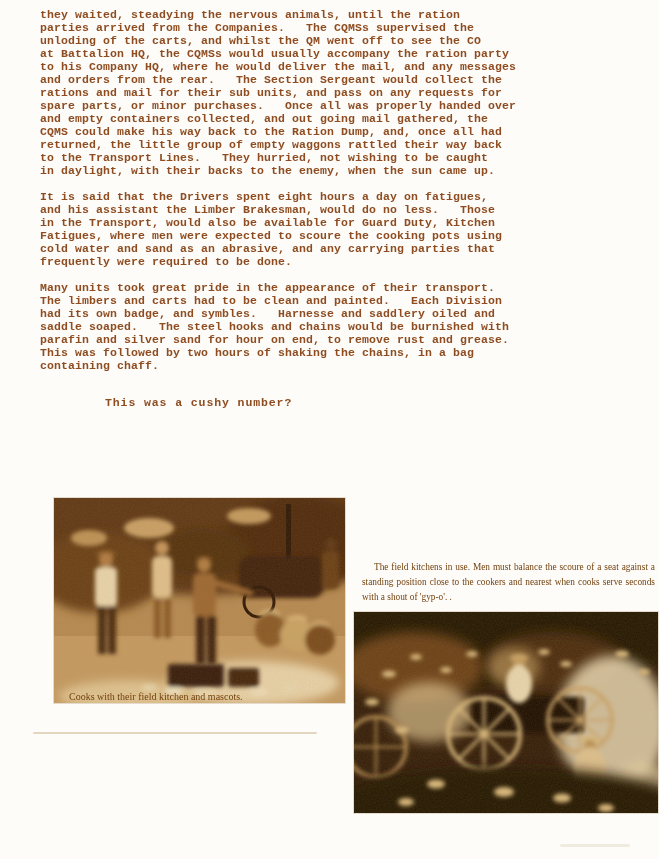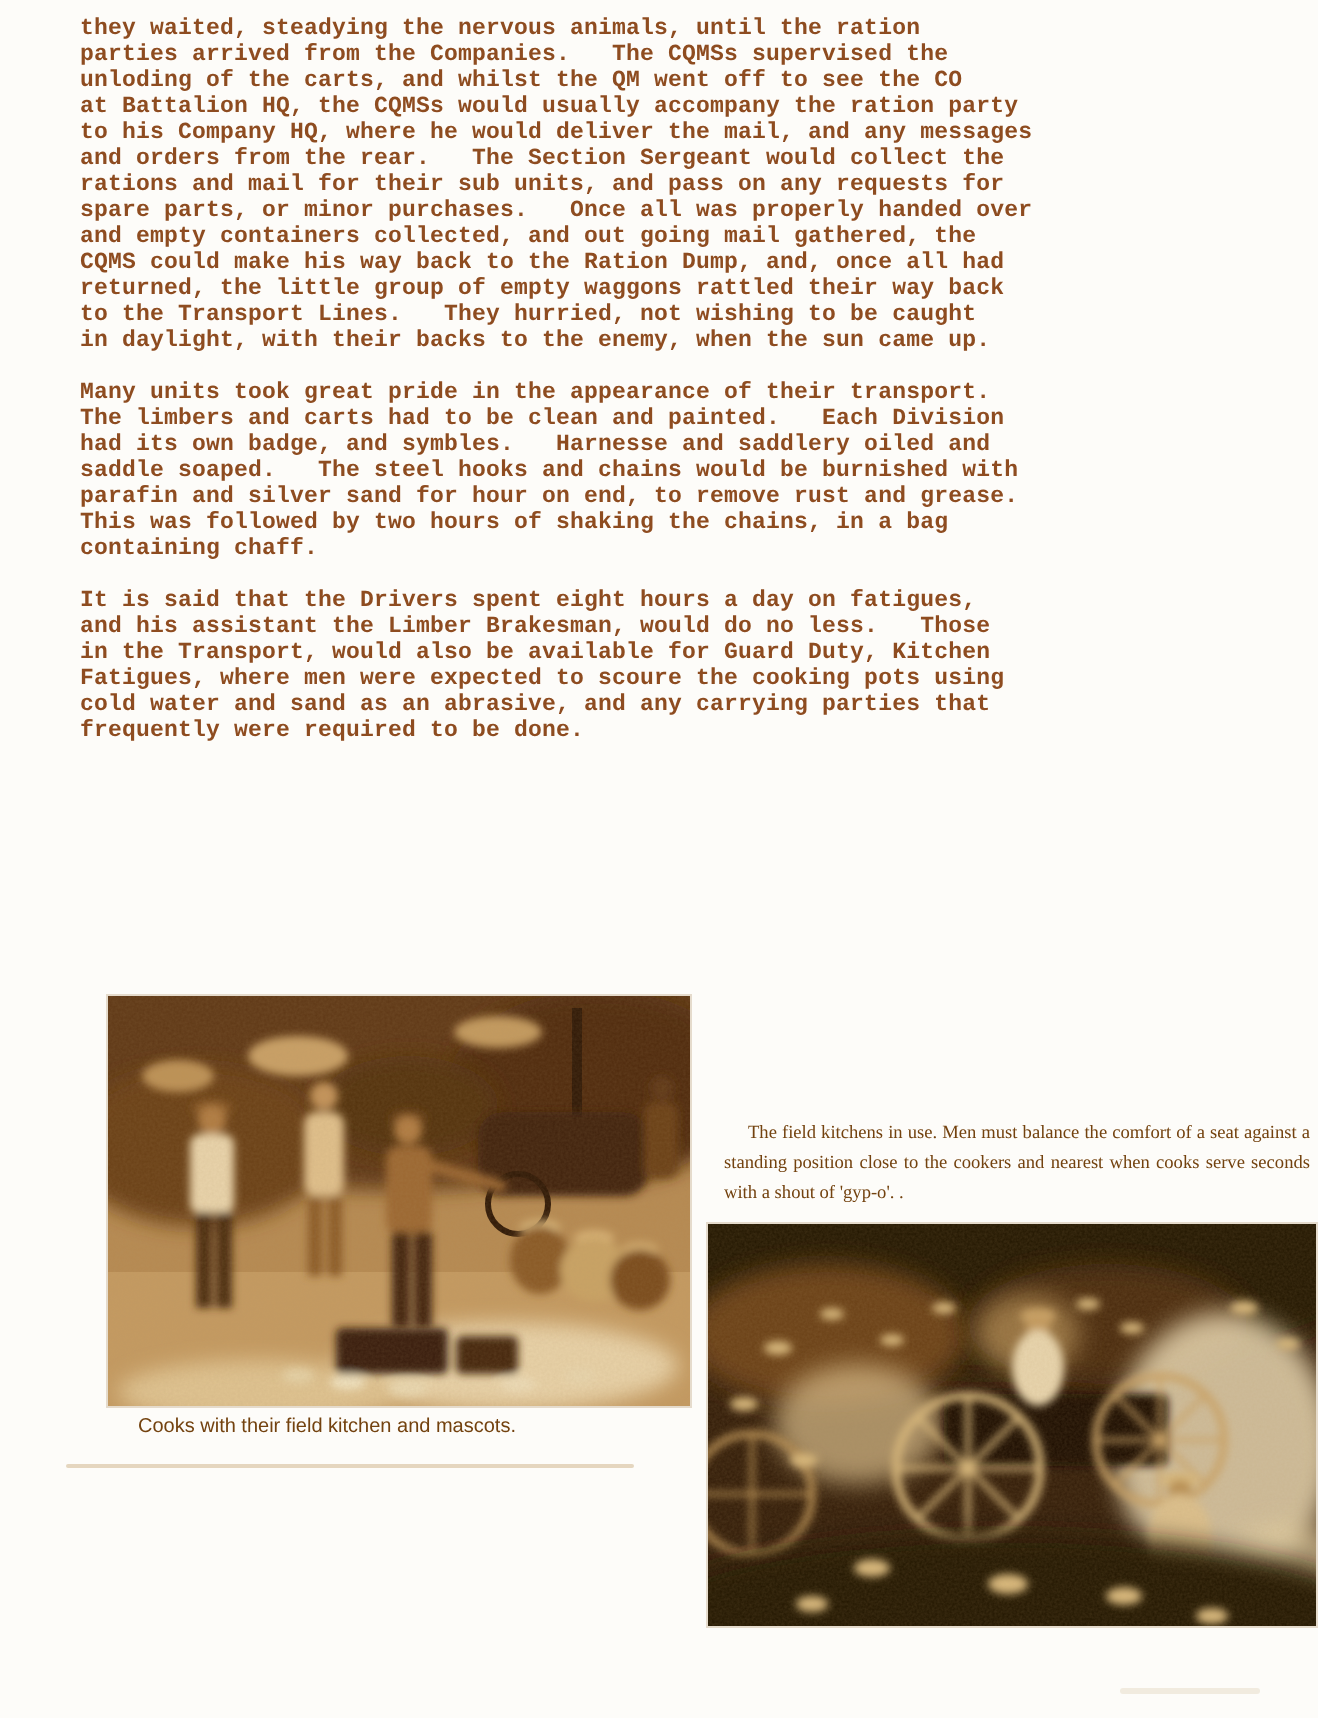--- a/index.html
+++ b/index.html
@@ -18,22 +18,22 @@
     letter-spacing:0.1px;
   }
   .para{white-space:pre;margin:0 0 13px 0;}
   .heading{
     white-space:pre;margin:24px 0 0 65px;
     letter-spacing:0.9px;
   }
   .photo-frame{position:absolute;box-shadow:0 0 0 1px rgba(160,120,70,.25);}
   .photo-frame svg{display:block;}
   .caption-left{
-    position:absolute;left:69px;top:708px;width:270px;
-    font-family:Liberation Sans, sans-serif;
+    position:absolute;left:69px;top:691px;width:270px;
+    font-family:Liberation Serif, serif;
     font-size:10px;color:#73420f;
   }
   .caption-right{
     position:absolute;left:362px;top:560px;width:293px;
     font-family:"Liberation Serif","DejaVu Serif",serif;
     font-size:9.3px;line-height:15px;color:#73420f;
     text-align:justify;text-indent:12px;
   }
   .hrule{
     position:absolute;left:33px;top:732px;width:284px;height:2px;
@@ -57,33 +57,34 @@
 at Battalion HQ, the CQMSs would usually accompany the ration party
 to his Company HQ, where he would deliver the mail, and any messages
 and orders from the rear.   The Section Sergeant would collect the
 rations and mail for their sub units, and pass on any requests for
 spare parts, or minor purchases.   Once all was properly handed over
 and empty containers collected, and out going mail gathered, the
 CQMS could make his way back to the Ration Dump, and, once all had
 returned, the little group of empty waggons rattled their way back
 to the Transport Lines.   They hurried, not wishing to be caught
 in daylight, with their backs to the enemy, when the sun came up.</div>
+    <div class="para">It is said that the Drivers spent eight hours a day on fatigues,
+and his assistant the Limber Brakesman, would do no less.   Those
+in the Transport, would also be available for Guard Duty, Kitchen
+Fatigues, where men were expected to scoure the cooking pots using
+cold water and sand as an abrasive, and any carrying parties that
+frequently were required to be done.</div>
     <div class="para">Many units took great pride in the appearance of their transport.
 The limbers and carts had to be clean and painted.   Each Division
 had its own badge, and symbles.   Harnesse and saddlery oiled and
 saddle soaped.   The steel hooks and chains would be burnished with
 parafin and silver sand for hour on end, to remove rust and grease.
 This was followed by two hours of shaking the chains, in a bag
 containing chaff.</div>
-    <div class="para">It is said that the Drivers spent eight hours a day on fatigues,
-and his assistant the Limber Brakesman, would do no less.   Those
-in the Transport, would also be available for Guard Duty, Kitchen
-Fatigues, where men were expected to scoure the cooking pots using
-cold water and sand as an abrasive, and any carrying parties that
-frequently were required to be done.</div>
+    <div class="para heading">This was a cushy number?</div>
   </div>
 
   <div class="photo-frame" style="left:54px;top:498px;width:291px;height:205px;">
     <svg width="291" height="205" viewBox="0 0 291 205" role="img">
       <defs>
         <filter id="softL" x="-30%" y="-30%" width="160%" height="160%">
             <feGaussianBlur stdDeviation="5"></feGaussianBlur>
           </filter>
         <filter id="soft2L" x="-30%" y="-30%" width="160%" height="160%">
             <feGaussianBlur stdDeviation="2.2"></feGaussianBlur>
@@ -160,21 +161,21 @@
         <ellipse cx="205" cy="194" rx="9" ry="4" fill="#eddcb8"></ellipse>
         <ellipse cx="236" cy="190" rx="8" ry="4" fill="#e8d5ae"></ellipse>
       </g>
       <rect width="291" height="205" filter="url(#grainL)" opacity="0.55"></rect>
     </svg>
   </div>
 
   <div class="caption-left">Cooks with their field kitchen and mascots.</div>
   <div class="hrule"></div>
 
-  <div class="caption-right">The field kitchens in use. Men must balance the comfort of a seat against a standing position close to the cookers and nearest when cooks serve seconds with a shout of 'gyp-o'. .</div>
+  <div class="caption-right">The field kitchens in use. Men must balance the scoure of a seat against a standing position close to the cookers and nearest when cooks serve seconds with a shout of 'gyp-o'. .</div>
 
   <div class="photo-frame" style="left:354px;top:612px;width:304px;height:201px;">
     <svg width="304" height="201" viewBox="0 0 304 201" role="img">
       <defs>
         <filter id="softR" x="-30%" y="-30%" width="160%" height="160%">
             <feGaussianBlur stdDeviation="6"></feGaussianBlur>
           </filter>
         <filter id="soft2R" x="-30%" y="-30%" width="160%" height="160%">
             <feGaussianBlur stdDeviation="2.2"></feGaussianBlur>
           </filter>

